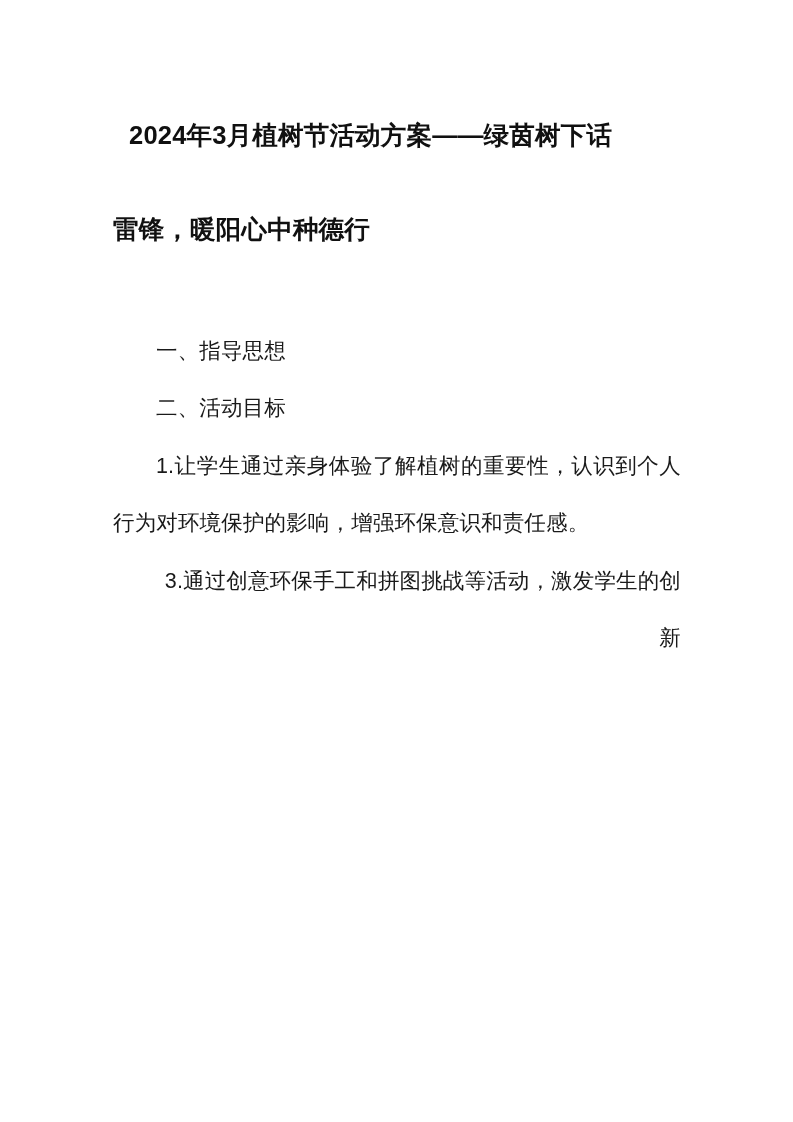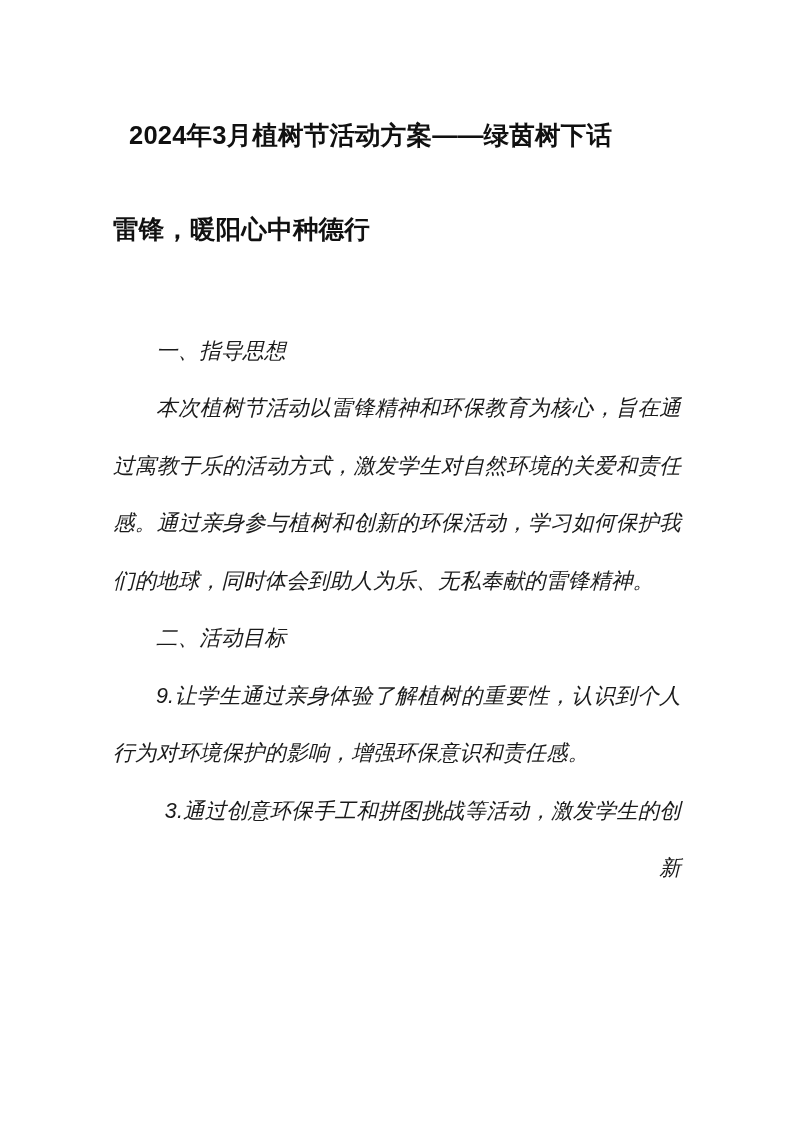--- a/index.html
+++ b/index.html
@@ -62,21 +62,20 @@
 
   p.para {
     margin: 0 0 0 0;
     font-size: 21.5px;
     line-height: 57.5px;
     letter-spacing: 0.15px;
     color: #1a1a1a;
     text-align: justify;
     text-justify: inter-ideograph;
     word-break: break-all;
-    font-style: italic;
   }
 
   p.indent {
     text-indent: 43px;
   }
 
   p.heading-para {
     text-indent: 43px;
   }
 
@@ -93,24 +92,23 @@
 
     <div class="title-block">
       <div class="title-line title-line-1">2024年3月植树节活动方案——绿茵树下话</div>
       <div class="title-line title-line-2">雷锋，暖阳心中种德行</div>
     </div>
 
     <div class="content">
 
       <p class="para heading-para">一、指导思想</p>
 
-      <p class="para indent">本次植树节活动以雷锋精神和环保教育为核心，旨在通过寓教于乐的活动方式，激发学生对自然环境的关爱和责任感。通过亲身参与植树和创新的环保活动，学习如何保护我们的地球，同时体会到助人为乐、无私奉献的雷锋精神。</p>
 
       <p class="para heading-para">二、活动目标</p>
 
-      <p class="para indent">9.让学生通过亲身体验了解植树的重要性，认识到个人行为对环境保护的影响，增强环保意识和责任感。</p>
+      <p class="para indent">1.让学生通过亲身体验了解植树的重要性，认识到个人行为对环境保护的影响，增强环保意识和责任感。</p>
 
 
       <p class="para indent clipped">3.通过创意环保手工和拼图挑战等活动，激发学生的创新</p>
 
     </div>
   </div>
 </div>
 
 </body></html>

